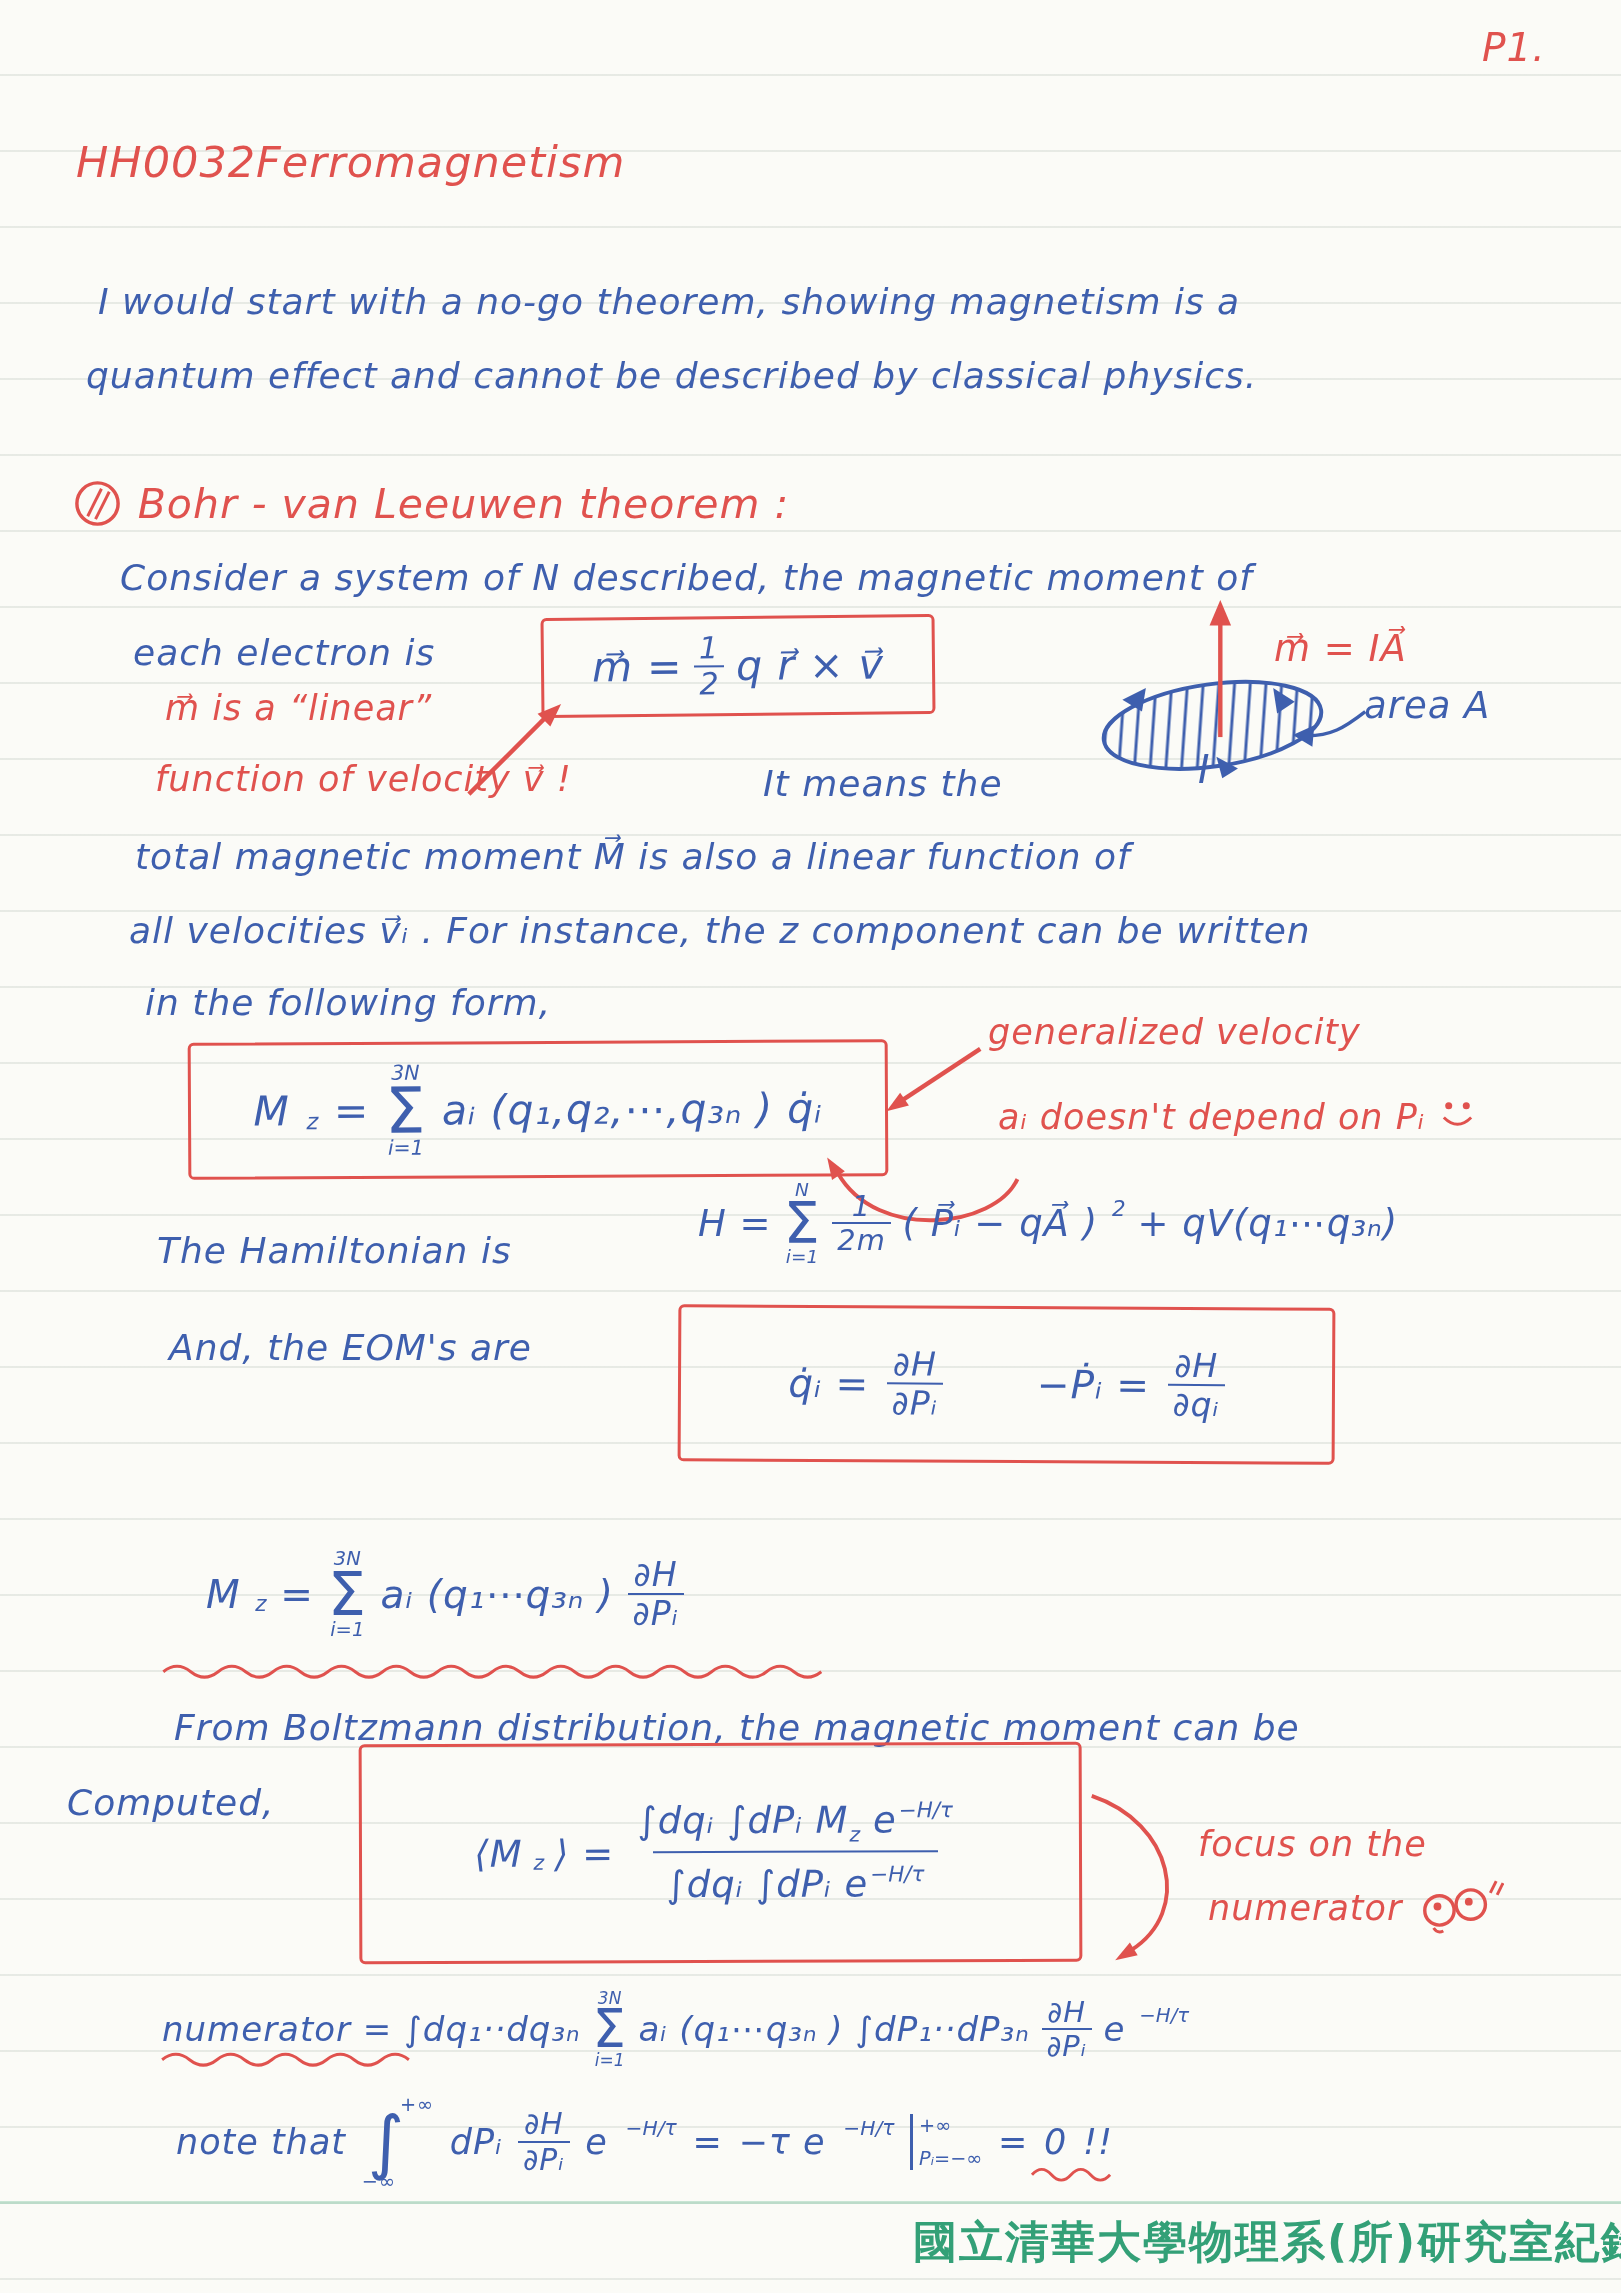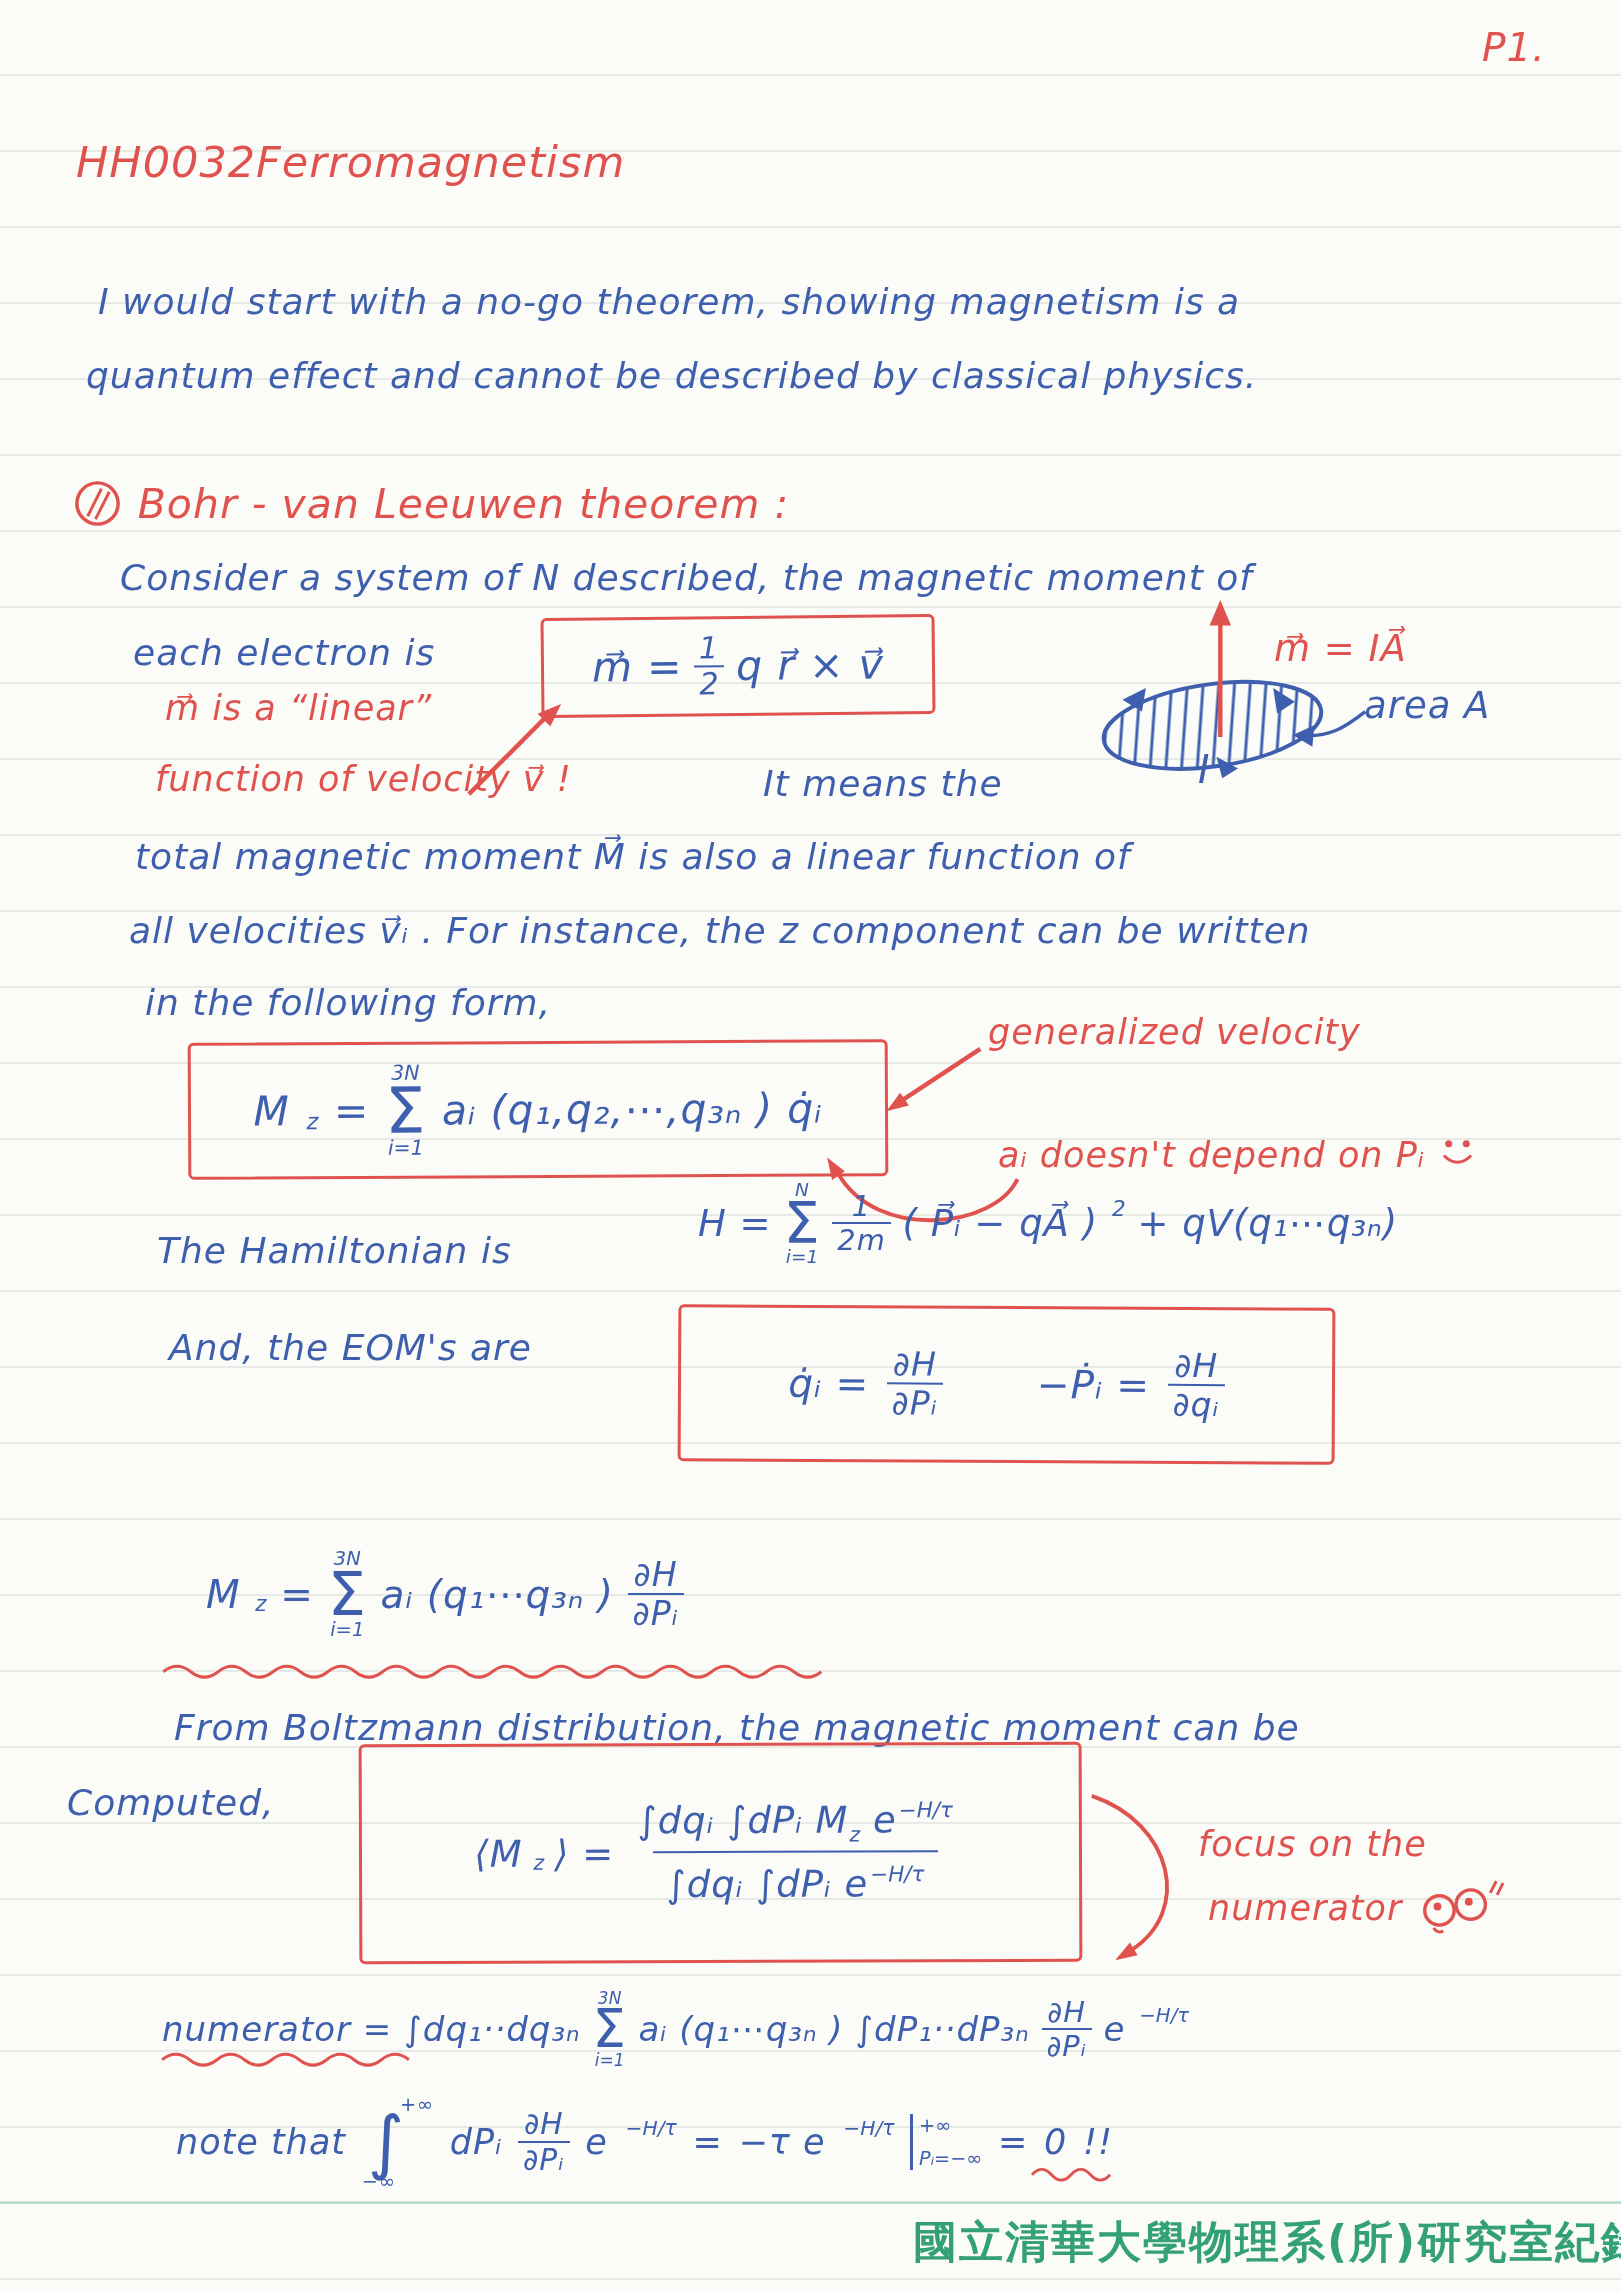--- a/index.html
+++ b/index.html
@@ -129,21 +129,21 @@
   <svg class="abs" style="left:863px; top:1037px;" width="127" height="93" viewBox="0 0 130 95">
     <line x1="120" y1="12" x2="38" y2="66" stroke="#e0524e" stroke-width="4.5"></line>
     <polygon points="24,76 38,57 47,70" fill="#e0524e"></polygon>
   </svg>
   <div class="abs hw red" style="left:988px; top:1012px; font-size:35px;">generalized velocity</div>
 
   <svg class="abs" style="left:784px; top:1122px;" width="255" height="123" viewBox="0 0 260 125">
     <path d="M 238,58 C 215,108 95,122 55,52" fill="none" stroke="#e0524e" stroke-width="4"></path>
     <polygon points="44,36 62,50 49,59" fill="#e0524e"></polygon>
   </svg>
-  <div class="abs" style="left:998px; top:1096px; display:flex; align-items:flex-end; gap:9.8px;margin-top:38px;">
+  <div class="abs" style="left:998px; top:1096px; display:flex; align-items:flex-end; gap:9.8px;">
     <span class="hw red" style="font-size:35px;">aᵢ doesn't depend on Pᵢ</span>
     <svg width="45" height="41" viewBox="0 0 46 42">
       <circle cx="14" cy="10" r="3.6" fill="#e0524e"></circle>
       <circle cx="32" cy="10" r="3.6" fill="#e0524e"></circle>
       <path d="M 9,22 Q 23,36 37,22" fill="none" stroke="#e0524e" stroke-width="3"></path>
     </svg>
   </div>
 
   <div class="abs hw blue" style="left:157px; top:1230px; font-size:36px;">The Hamiltonian is</div>
   <div class="abs eqrow blue hw" style="left:698px; top:1181px; font-size:37px; gap:11.8px;">

